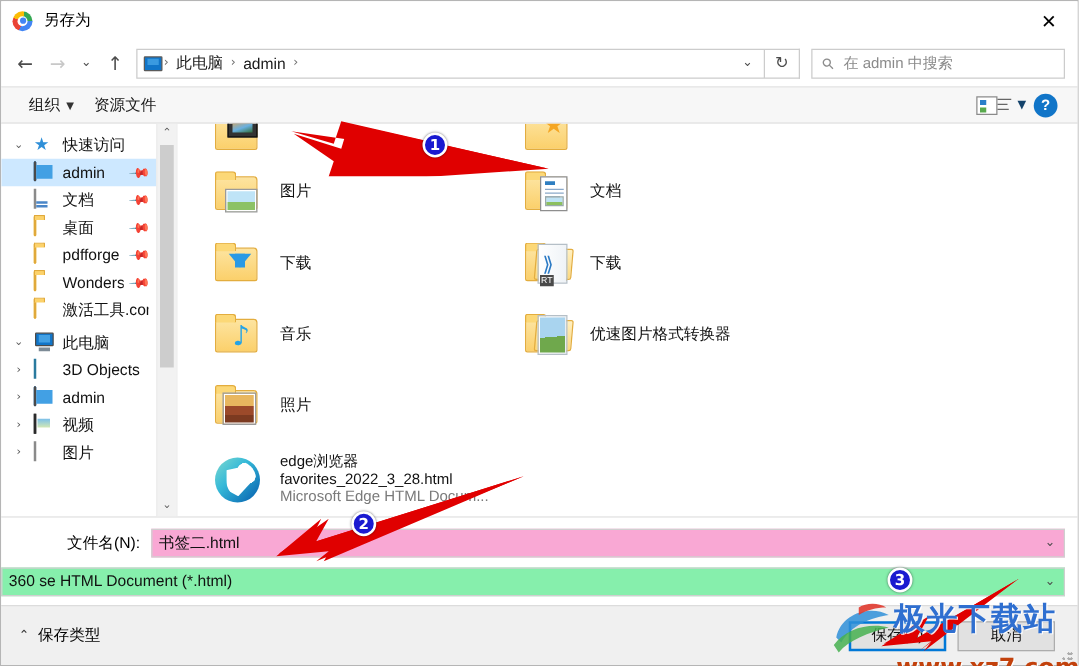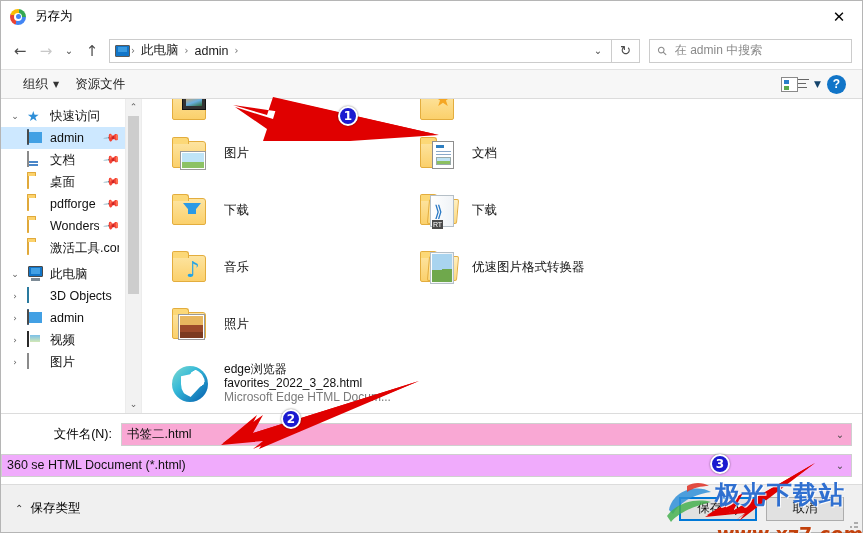--- a/index.html
+++ b/index.html
@@ -275,21 +275,21 @@
   
   .form {
     flex:0 0 66px; border-top:1px solid #dcdcdc; background:#fff; padding-top:8px;
   }
   .form-row { display:flex; align-items:center; height:24px; margin-bottom:7px; }
   .form-label { width:120px; flex:0 0 120px; text-align:right; padding-right:9px; font-size:12.5px;}
   .form-field {
     flex:1; height:23px; margin-right:10px; border:1px solid #cfcfcf;
     display:flex; align-items:center; padding-left:5px; background:#f9a8d4;
   }
-  .form-field.gray { background:#f0abfc; }
+  .form-field.gray { background:#86efac; }
   .form-field .val { font-size:12.5px; color:#111; flex:1;}
   .form-field .chev { width:22px; text-align:center; color:#4c4c4c; font-size:10px; font-family:"DejaVu Sans", sans-serif;}
 
   
   .footer {
     flex:0 0 48px; display:flex; align-items:center;
     background:#f0f0f0; border-top:1px solid #dcdcdc; position:relative;
   }
   .hide-folders { display:flex; align-items:center; gap:7px; padding-left:14px; font-size:12.5px;}
   .hide-chev { font-size:10px; color:#333; font-family:"DejaVu Sans", sans-serif;}

